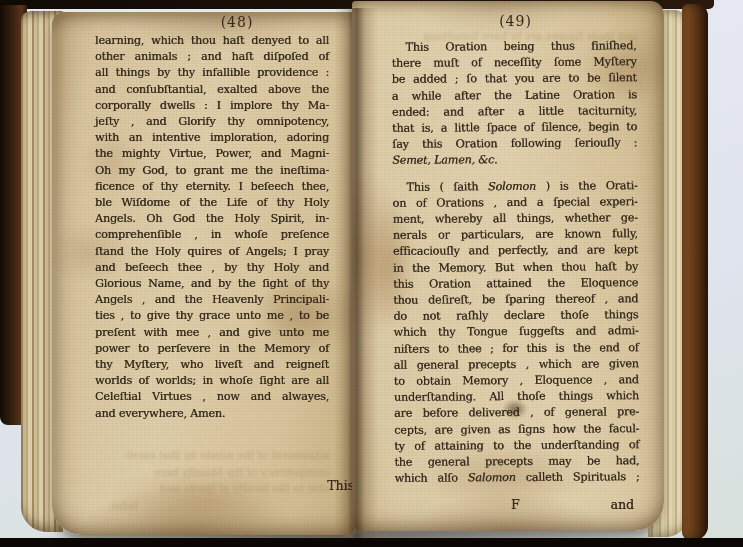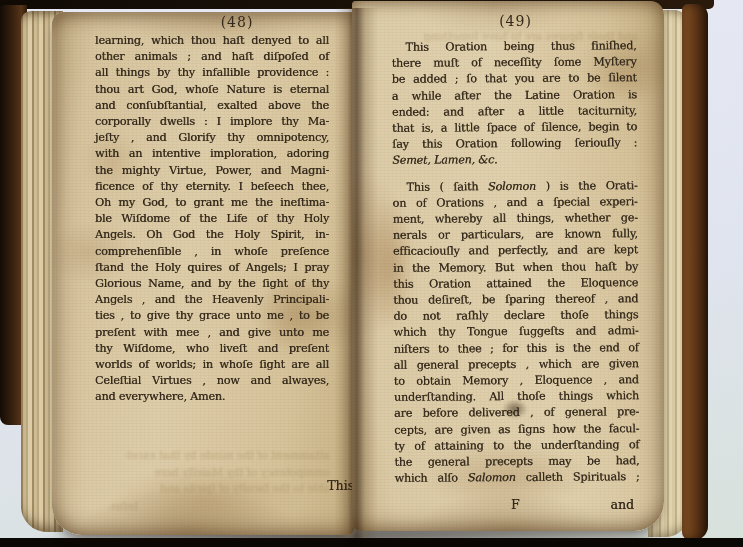--- a/index.html
+++ b/index.html
@@ -111,37 +111,38 @@
     <div class="stain" style="left:58px;top:455px;width:190px;height:65px;background:radial-gradient(ellipse, rgba(150,112,62,.3), transparent 70%);"></div>
     <div class="stain" style="left:205px;top:255px;width:75px;height:95px;background:radial-gradient(ellipse, rgba(150,112,62,.26), transparent 70%);"></div>
     <div class="stain" style="left:30px;top:120px;width:60px;height:60px;background:radial-gradient(ellipse, rgba(150,112,62,.2), transparent 70%);"></div>
 
     <div class="pnum" style="left:68px;top:2px;width:234px;">(48)</div>
 
     <div class="textcol lp-lines" style="left:43px;top:21px;width:234px;">
         <div class="line">learning, which thou haſt denyed to all</div>
         <div class="line">other animals ; and haſt diſpoſed of</div>
         <div class="line">all things by thy infallible providence :</div>
-        <div class="line">thou art God, whoſe Nature is eternal</div>
         <div class="line">and conſubſtantial, exalted above the</div>
         <div class="line">corporally dwells : I implore thy Ma-</div>
         <div class="line">jeſty , and Glorify thy omnipotency,</div>
         <div class="line">with an intentive imploration, adoring</div>
         <div class="line">the mighty Virtue, Power, and Magni-</div>
+        <div class="line">Oh my God, to grant me the ineſtima-</div>
         <div class="line">ficence of thy eternity.  I beſeech thee,</div>
-        <div class="line">Oh my God, to grant me the ineſtima-</div>
         <div class="line">ble Wiſdome of the Life of thy Holy</div>
         <div class="line">Angels.  Oh  God the Holy Spirit, in-</div>
         <div class="line">comprehenſible , in whoſe preſence</div>
         <div class="line">ſtand the Holy quires of Angels; I pray</div>
+        <div class="line">and beſeech thee , by thy Holy and</div>
         <div class="line">Glorious Name, and by the ſight of thy</div>
         <div class="line">Angels , and the Heavenly Principali-</div>
         <div class="line">ties , to give thy grace unto me , to be</div>
         <div class="line">preſent with mee , and give unto me</div>
-        <div class="line">thy Wiſdome,  who liveſt and preſent</div>
+        <div class="line">power to perſevere in the Memory of</div>
+        <div class="line">thy Myſtery,  who liveſt and reigneſt</div>
         <div class="line">worlds of worlds; in whoſe ſight are all</div>
         <div class="line">Celeſtial Virtues , now and alwayes,</div>
         <div class="line">and everywhere, Amen.</div>
       </div>
 
     <div class="ghost" style="left:40px;top:436px;width:238px;">
         <div class="line">attainment of the minde by that excel-</div>
         <div class="line">omnipotency of thy Maieſty here</div>
         <div class="line">able to the faculty of ſpirits and</div>
       </div>

